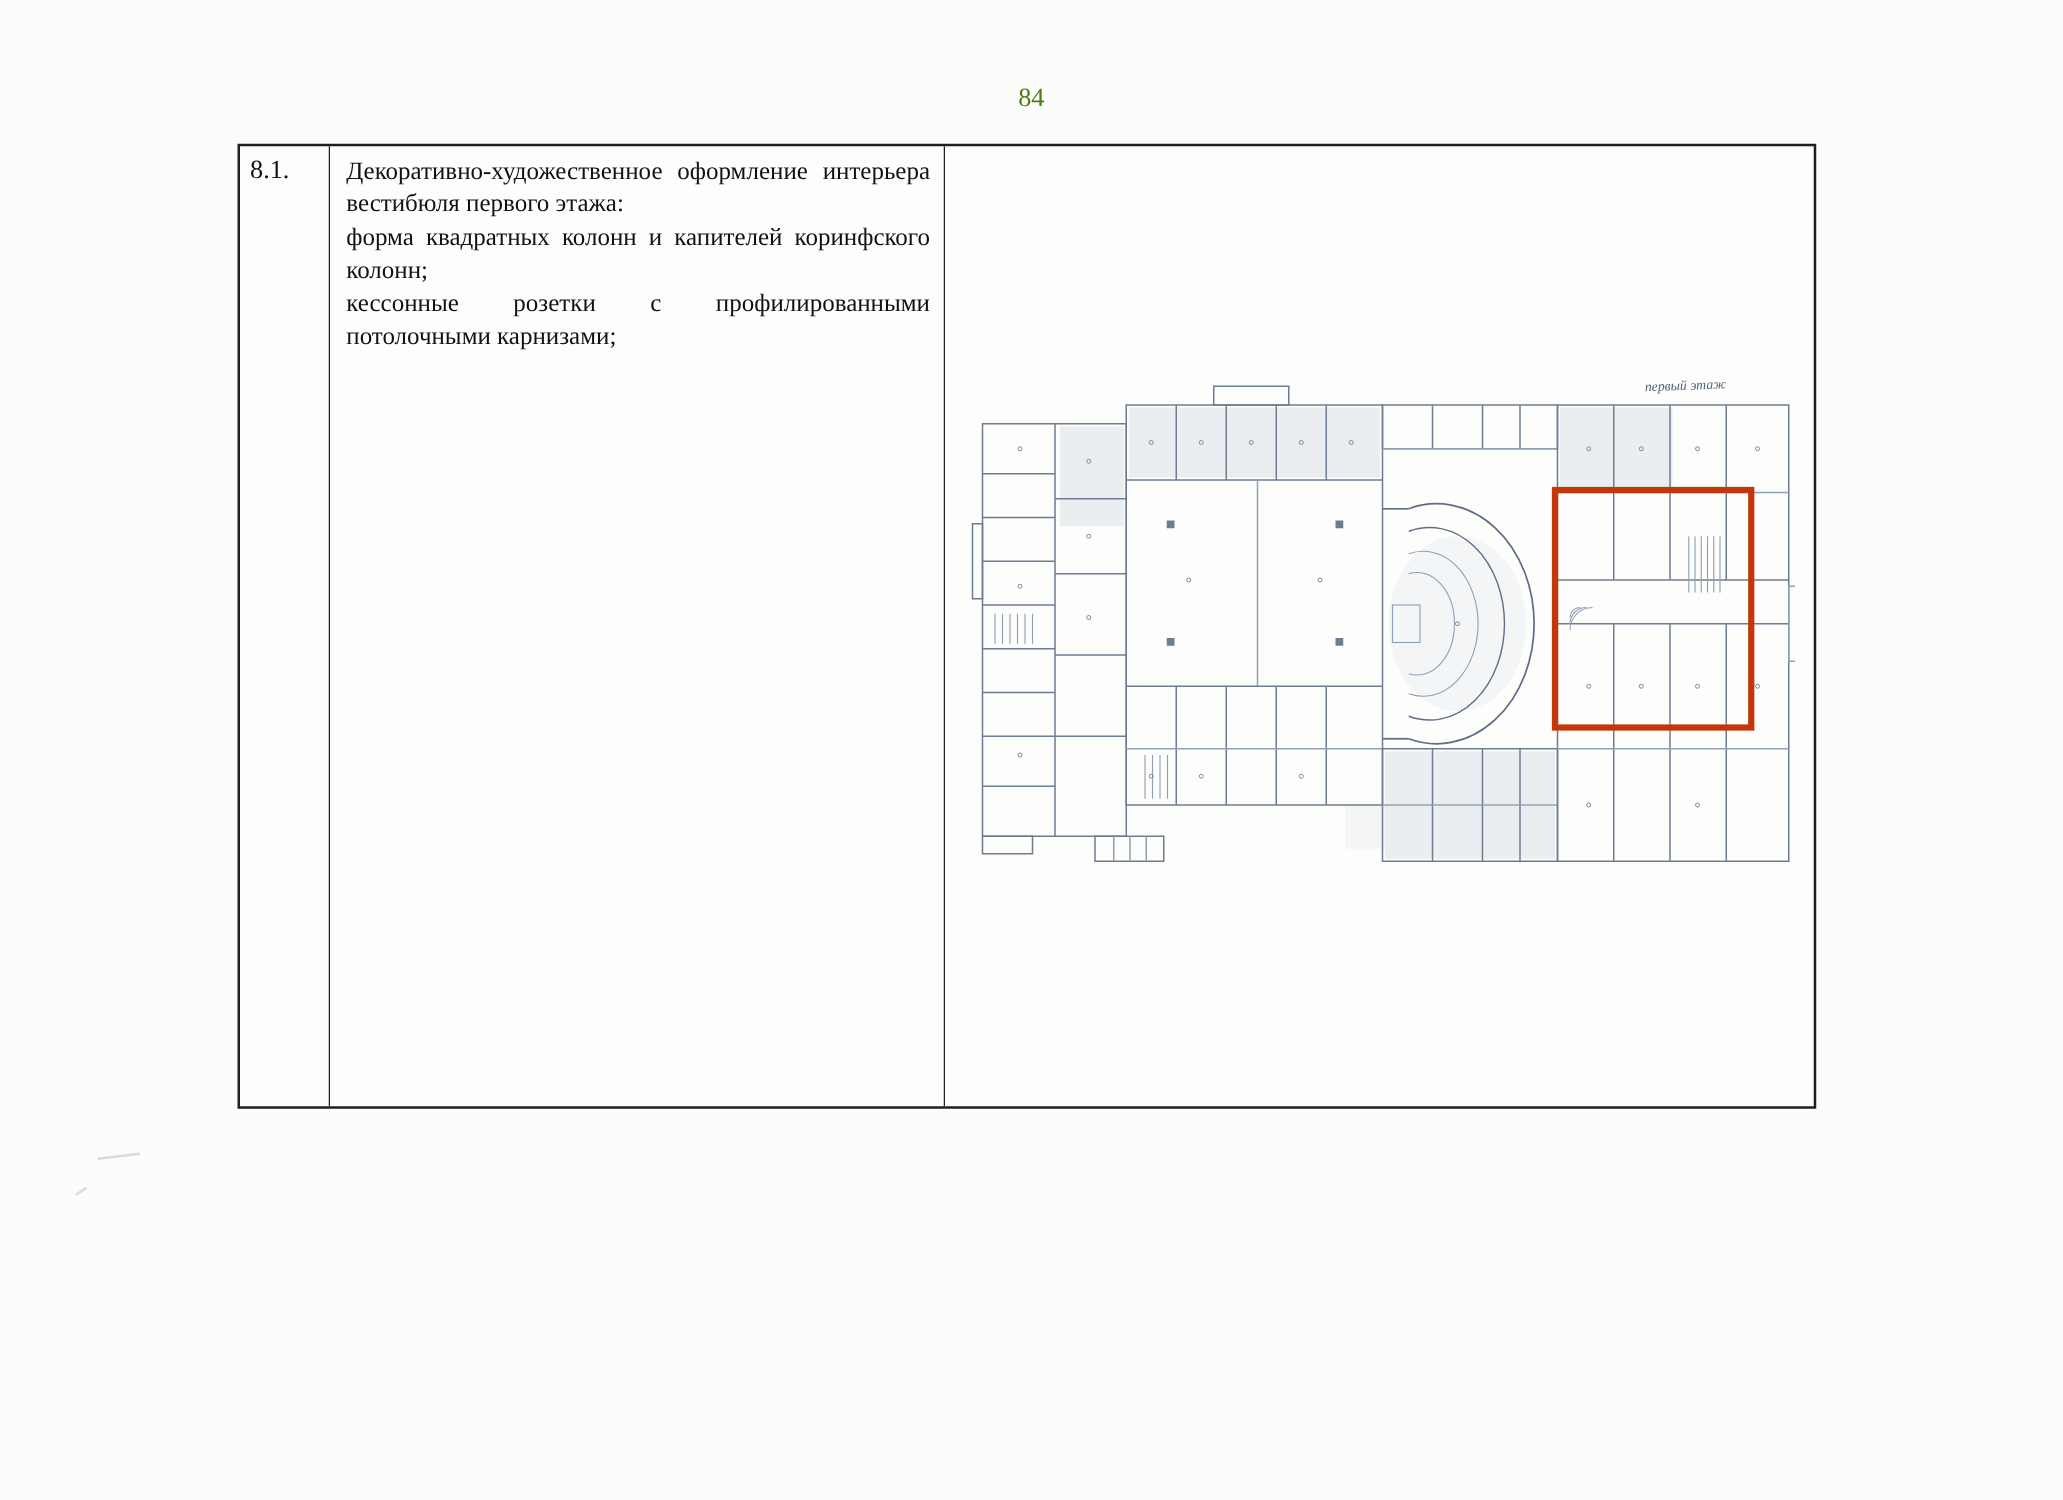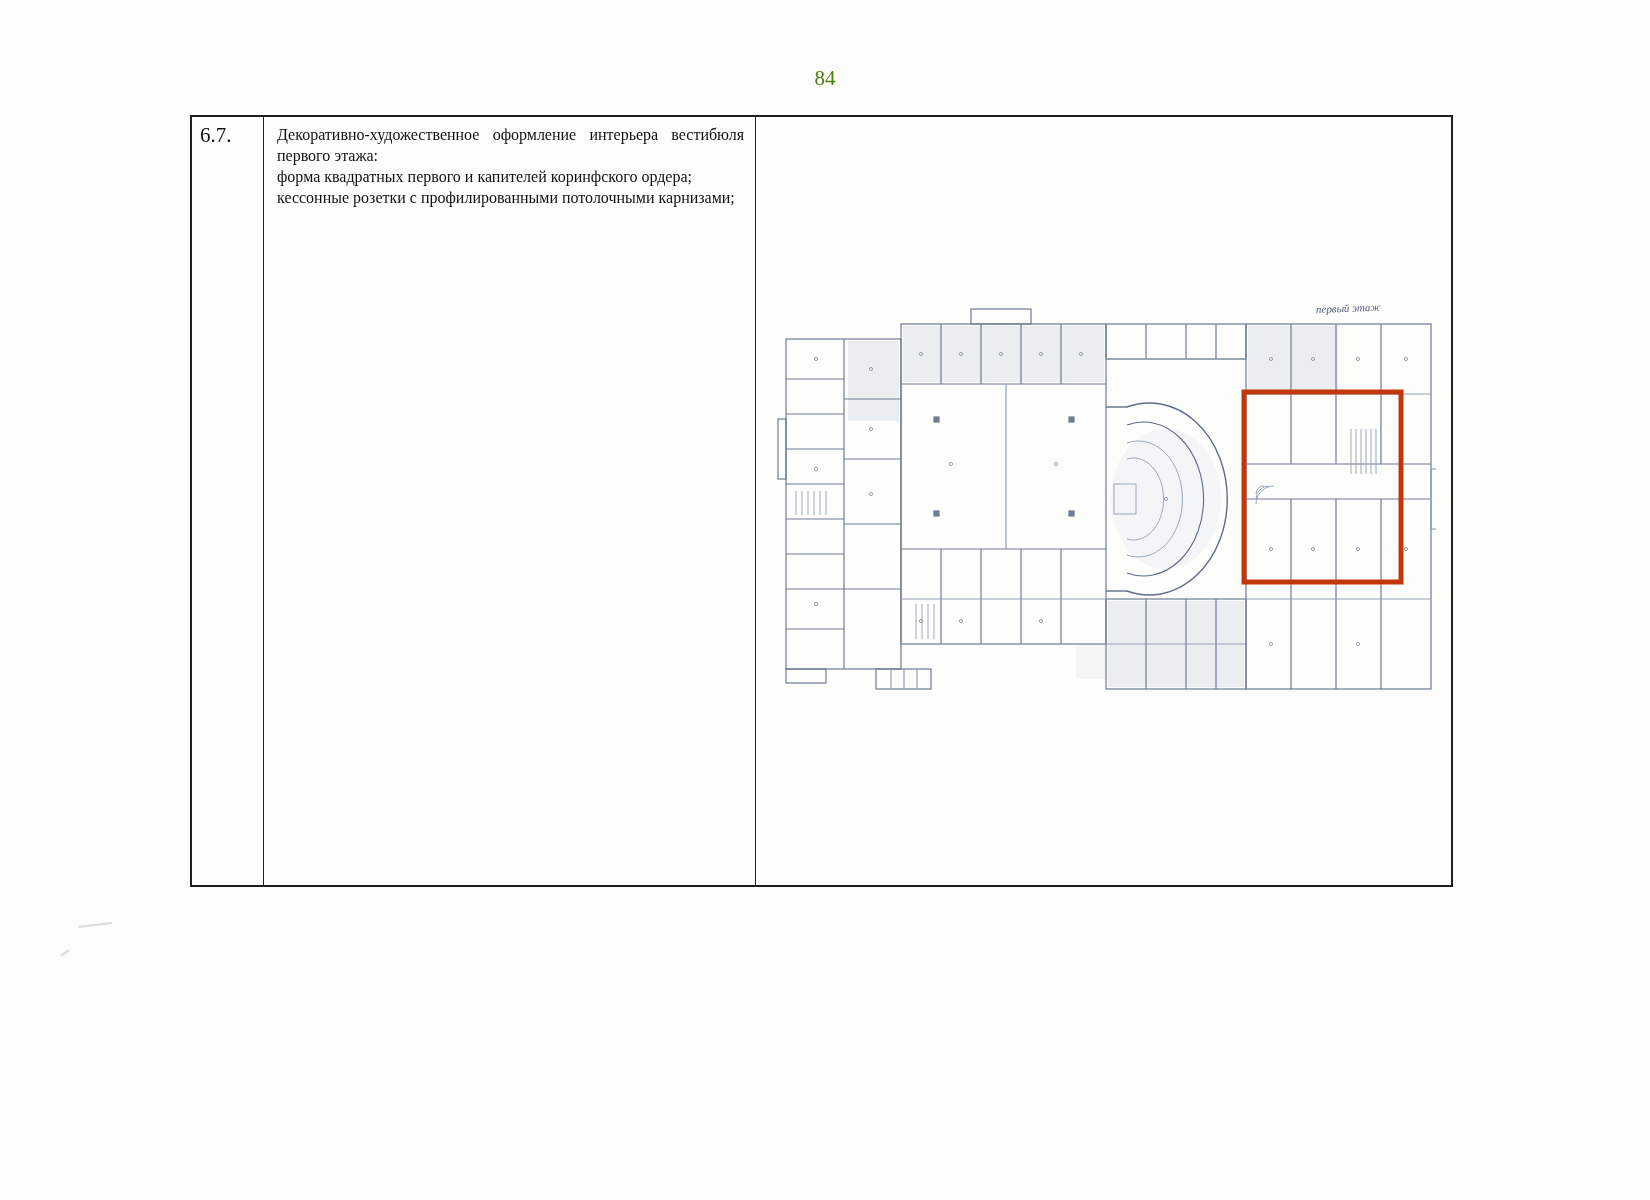--- a/index.html
+++ b/index.html
@@ -31,21 +31,21 @@
   .col-num{
     width:72px;
     border-right:1.5px solid #1f1f1f;
     padding:6px 4px 0 8px;
     font-size:21px;
   }
   .col-text{
     width:492px;
     border-right:1.5px solid #1f1f1f;
     padding:7px 11px 0 13px;
-    font-size:16px;
+    font-size:20px;
     line-height:1.32;
   }
   .col-text p{
     margin:0;
     text-align:justify;
     text-align-last:left;
   }
   .col-plan{
     flex:1;
     position:relative;
@@ -66,26 +66,26 @@
 </head>
 <body>
 
 <div class="page">
 
   <div class="page-number">84</div>
 
   <div class="doc-table">
 
     <div class="cell col-num">
-      <span>6.7.</span>
+      <span>8.1.</span>
     </div>
 
     <div class="cell col-text">
       <p>Декоративно-художественное оформление интерьера вестибюля первого этажа:</p>
-      <p>форма квадратных первого и капителей коринфского ордера;</p>
+      <p>форма квадратных колонн и капителей коринфского колонн;</p>
       <p>кессонные розетки с профилированными потолочными карнизами;</p>
     </div>
 
     <div class="cell col-plan">
       <div class="plan-wrap">
         <svg width="660" height="400" viewBox="0 0 660 400" xmlns="http://www.w3.org/2000/svg">
 
           <g fill="#dde2ea" stroke="none" opacity="0.55">
             <rect x="127" y="27" width="201" height="56"></rect>
             <rect x="472" y="27" width="90" height="66"></rect>

